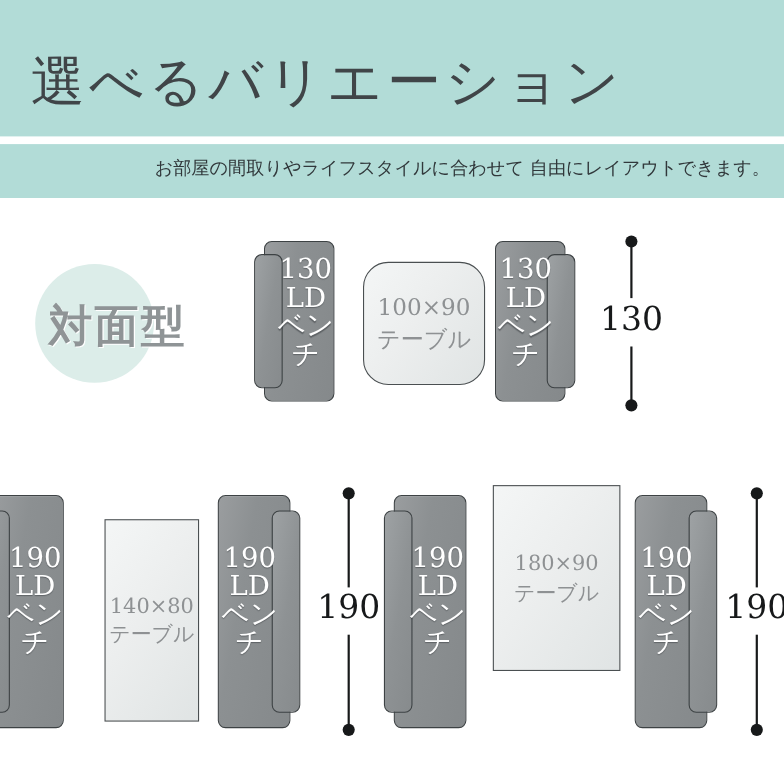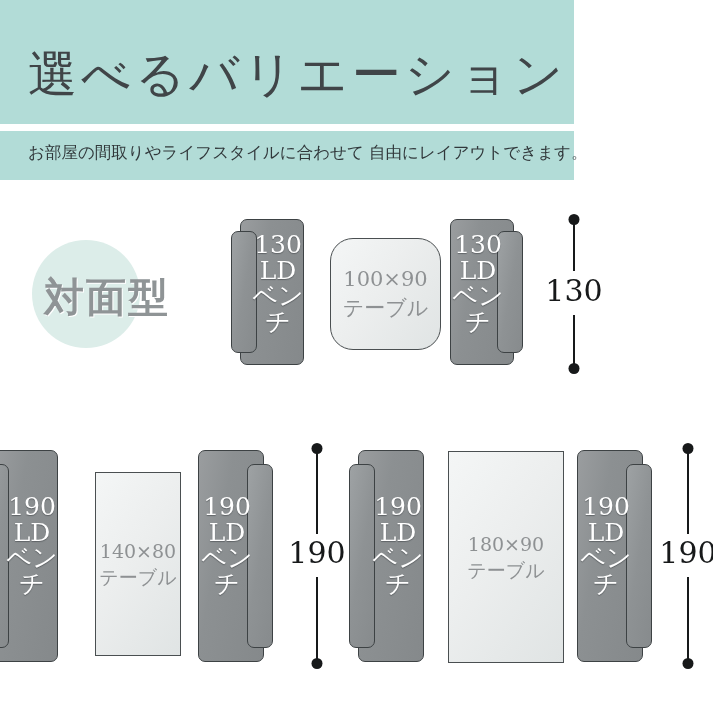--- a/index.html
+++ b/index.html
@@ -5,41 +5,42 @@
   html,body{margin:0;padding:0;}
   body{
     width:713px;height:713px;background:#ffffff;
     font-family:"Liberation Serif",serif;
     overflow:hidden;position:relative;
   }
   .page{position:relative;width:713px;height:713px;}
 
   
   .banner{
-    position:absolute;left:0;top:0;width:574px;height:180px;
+    position:absolute;left:0;top:0;width:713px;height:180px;
     background:#b2dcd7;
   }
   .banner-title{
     position:absolute;left:28px;top:44px;width:660px;
     font-family:"DejaVu Serif",serif;
     font-size:49px;line-height:62px;
     letter-spacing:4px;
     color:#404548;
     white-space:nowrap;
   }
   .banner-divider{
     position:absolute;left:0;top:124px;width:713px;height:7px;
     background:#ffffff;
   }
   .banner-sub{
     position:absolute;left:28px;top:140px;width:672px;
     font-family:"DejaVu Serif",serif;
     font-size:16.5px;line-height:26px;
     color:#31383b;
     white-space:nowrap;
+    text-align:right;
   }
 
   
   .stage{position:absolute;left:0;top:180px;width:713px;height:533px;}
 
   
   .circle-badge{
     position:absolute;left:32px;top:60px;width:108px;height:108px;
     border-radius:50%;background:#dcede9;
   }
@@ -197,21 +198,21 @@
     <div>
 
       <div class="bench" style="left:358px;top:270px;width:66px;height:212px;">
         <div class="bench-body"></div>
         <div class="bench-arm" style="left:-9px;top:14px;height:184px;"></div>
         <div class="bench-text" style="left:14px;top:44px;width:52px;font-size:25px;">190
 LD
 ベンチ</div>
       </div>
 
-      <div class="tbl" style="left:448px;top:271px;width:116px;height:212px;">
+      <div class="tbl" style="left:448px;top:261px;width:116px;height:169px;">
         <div class="tbl-text" style="font-size:19px;">180×90
 テーブル</div>
       </div>
 
       <div class="bench" style="left:577px;top:270px;width:66px;height:212px;">
         <div class="bench-body"></div>
         <div class="bench-arm" style="right:-9px;top:14px;height:184px;"></div>
         <div class="bench-text" style="left:3px;top:44px;width:52px;font-size:25px;">190
 LD
 ベンチ</div>

